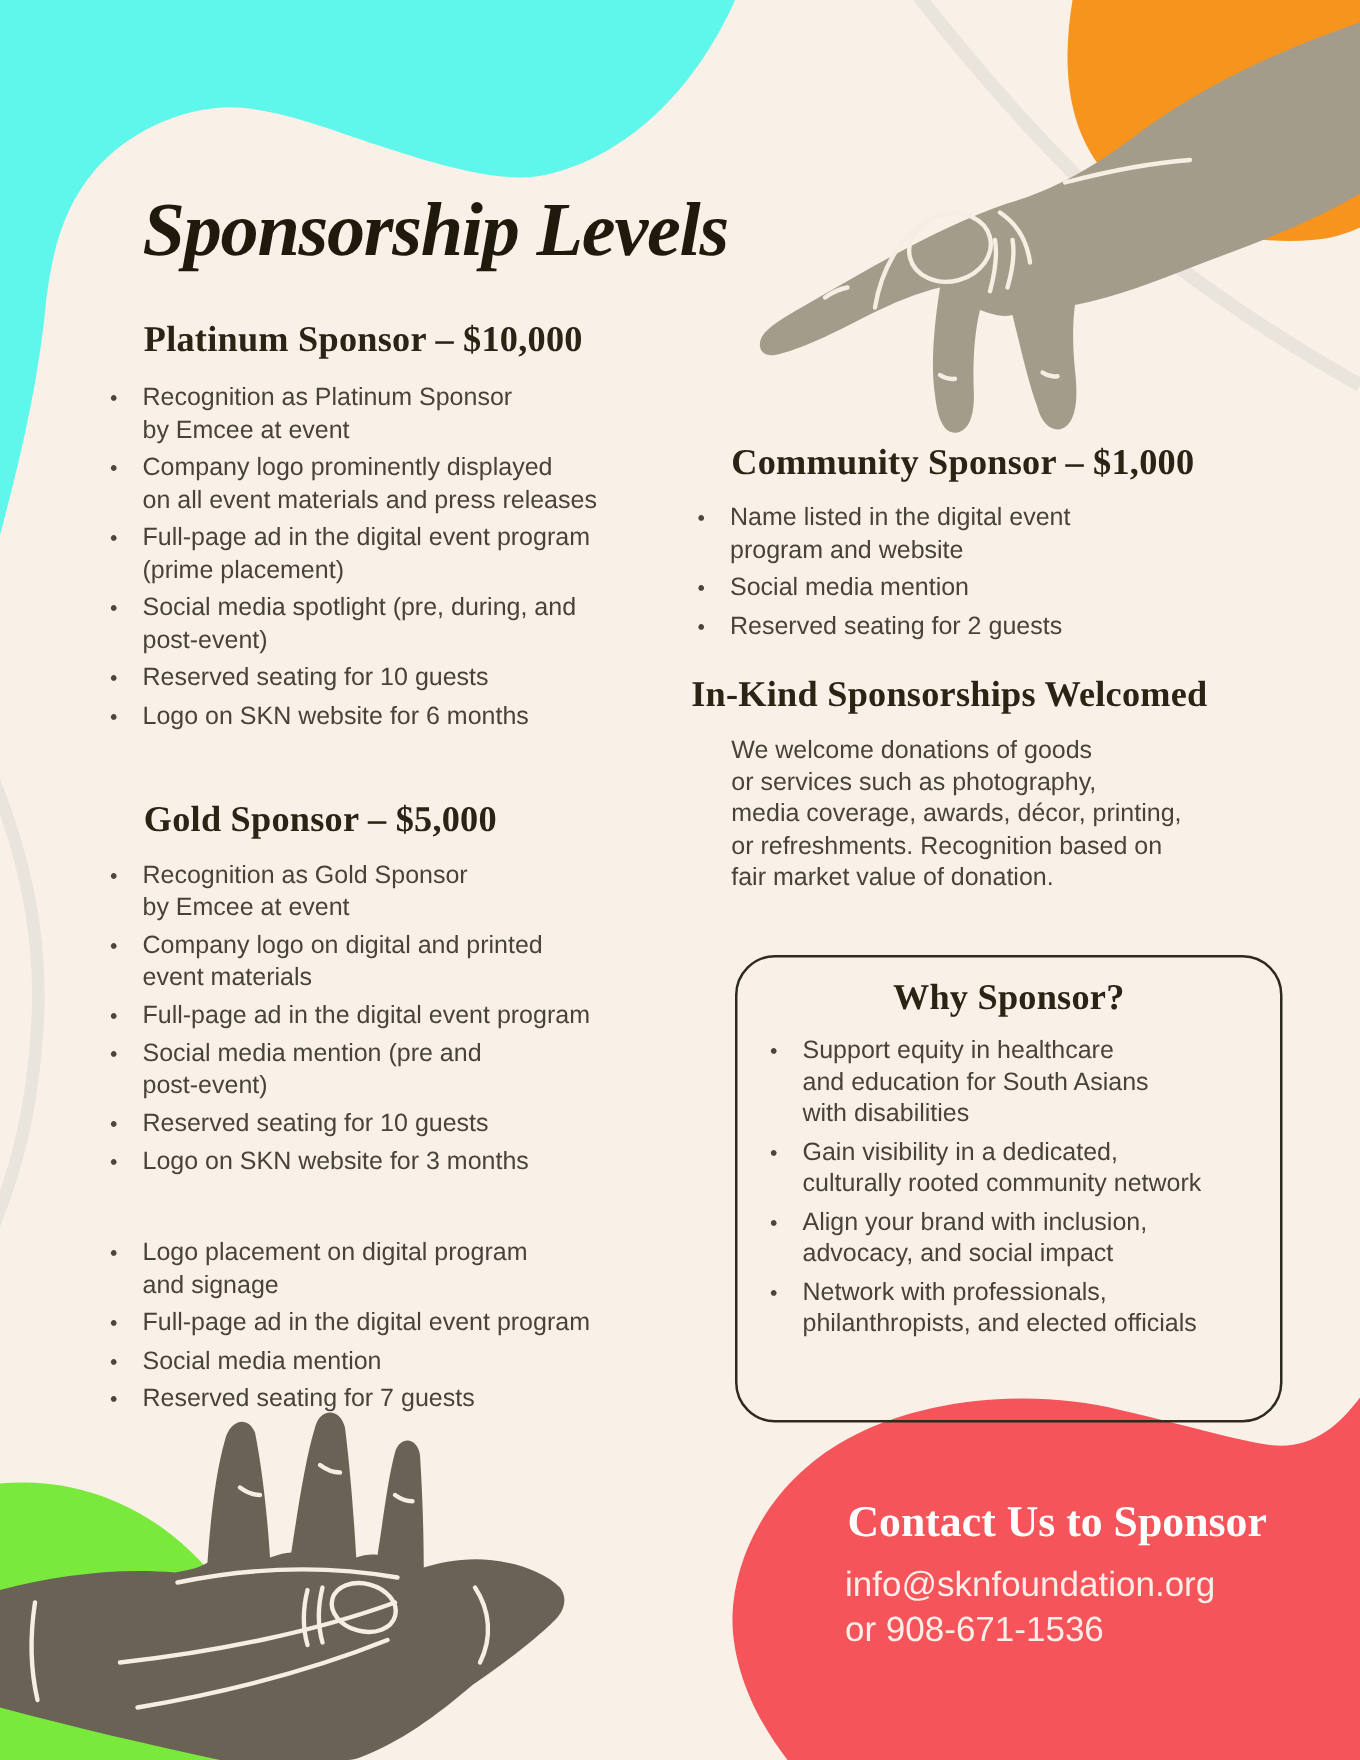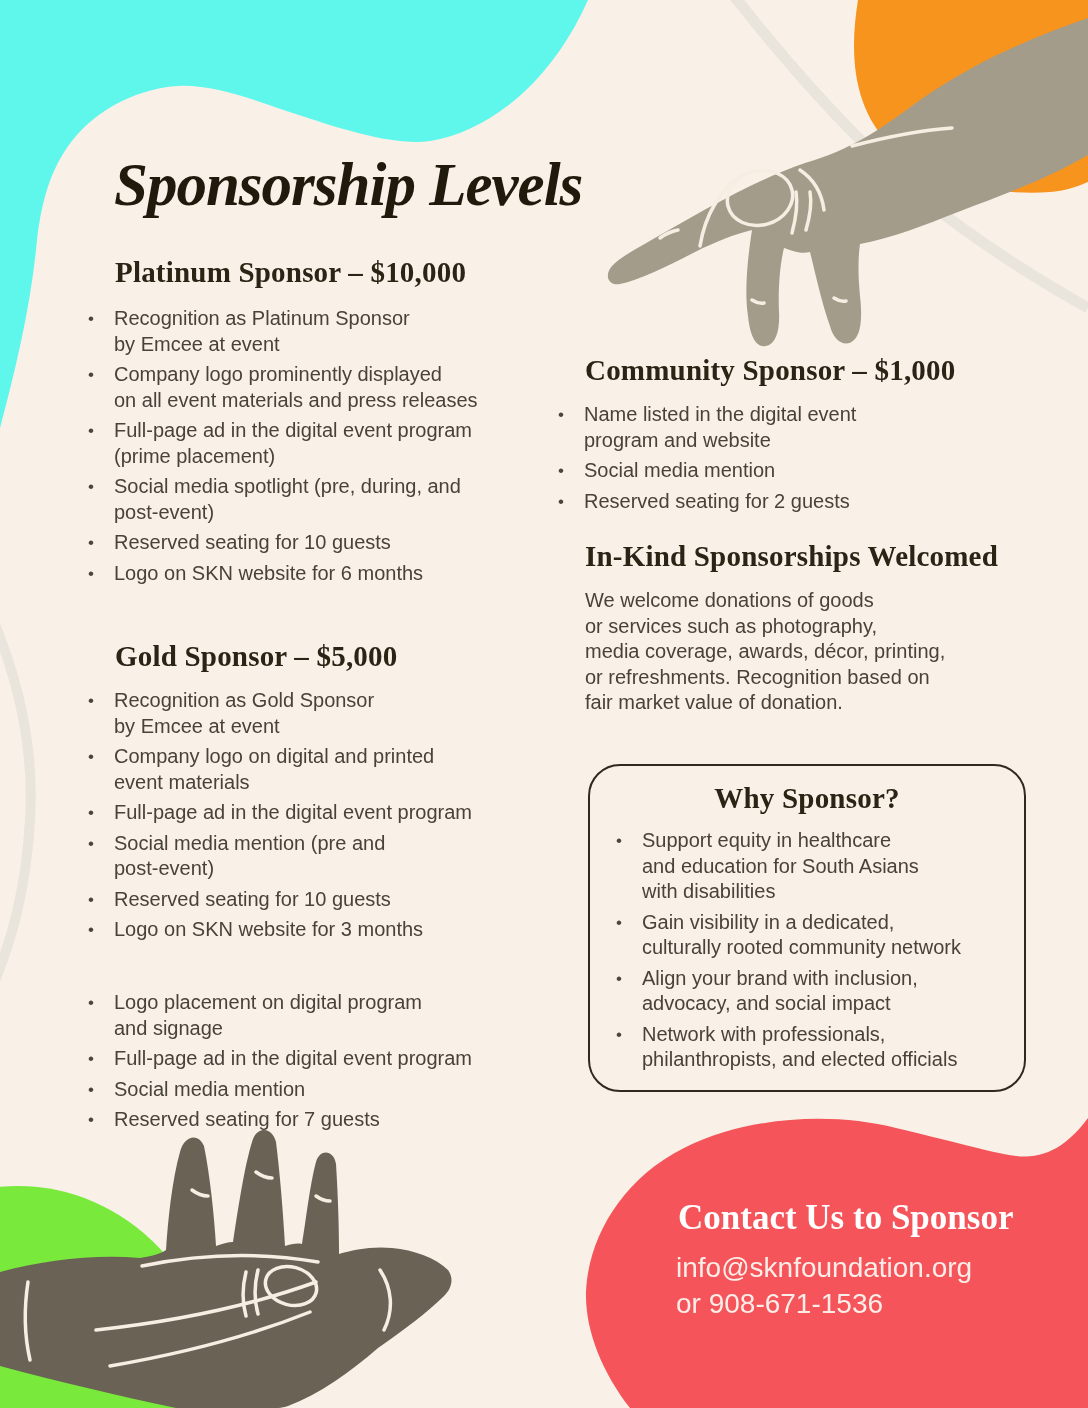--- a/index.html
+++ b/index.html
@@ -39,21 +39,21 @@
     content:"\2022";
     position:absolute;left:2px;top:0px;
     font-size:17px;color:#4a453d;
   }
   .body-par{
     position:absolute;
     font-size:20px;line-height:25.5px;color:#48433a;
     white-space:pre-line;
   }
   .why-box{
-    position:absolute;left:588px;top:764px;width:438px;height:328px;
+    position:absolute;left:588px;top:764px;width:438px;height:374px;
     border:2.5px solid #2e2a1e;border-radius:32px;
     box-sizing:border-box;
     padding-left:22px;
   }
   .why-box .sec-heading{
     position:absolute;left:0;top:16px;width:100%;text-align:center;
   }
   .why-box ul.bullets{left:24px;top:62px;width:400px;}
   .contact-heading{
     position:absolute;left:678px;top:1198px;
@@ -182,21 +182,21 @@
     </ul>
 
     <div class="sec-heading" style="left:585px;top:354px;">Community Sponsor – $1,000</div>
     <ul class="bullets" style="left:556px;top:402px;width:460px;">
       <li>Name listed in the digital event
 program and website</li>
       <li>Social media mention</li>
       <li>Reserved seating for 2 guests</li>
     </ul>
 
-    <div class="sec-heading" style="left:585px;top:540px;">In-Kind Sponsorships Welcomed</div>
+    <div class="sec-heading" style="left:553px;top:540px;">In-Kind Sponsorships Welcomed</div>
     <div class="body-par" style="left:585px;top:588px;width:440px;">We welcome donations of goods
 or services such as photography,
 media coverage, awards, décor, printing,
 or refreshments. Recognition based on
 fair market value of donation.</div>
 
     <div class="why-box">
       <div class="sec-heading">Why Sponsor?</div>
       <ul class="bullets" style="margin-top:0;">
         <li>Support equity in healthcare

